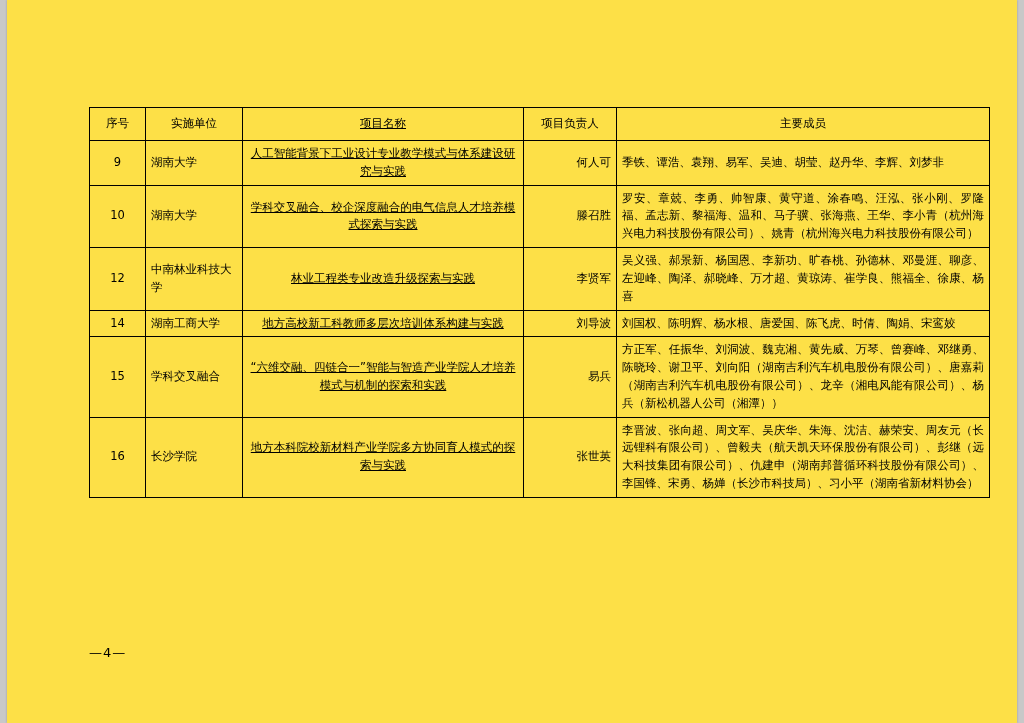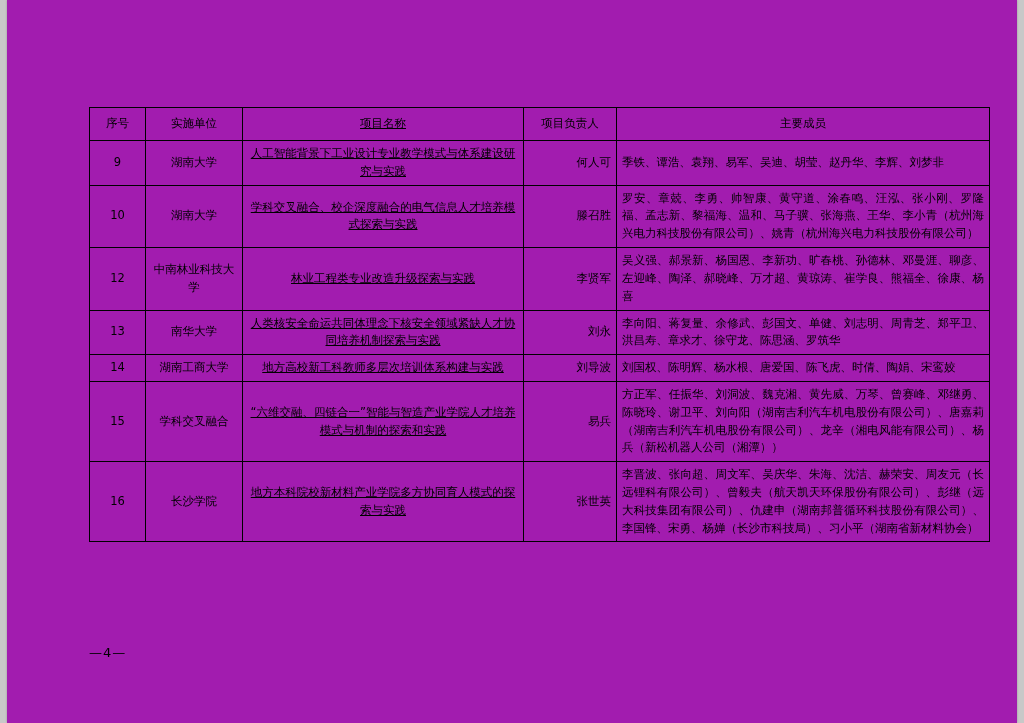--- a/index.html
+++ b/index.html
@@ -12,21 +12,21 @@
     height: 723px;
     overflow: hidden;
     font-family: "DejaVu Sans", "Liberation Sans", sans-serif;
   }
   .page {
     position: absolute;
     left: 7px;
     top: 0px;
     width: 1010px;
     height: 723px;
-    background: #a21caf;
+    background: #fde047;
     box-shadow: 0 0 2px rgba(0,0,0,0.25);
   }
   .doc-table {
     position: absolute;
     left: 82px;
     top: 107px;
     width: 855px;
     border-collapse: collapse;
     table-layout: fixed;
   }
@@ -39,21 +39,21 @@
     color: #000000;
     vertical-align: middle;
     font-family: "DejaVu Sans", "Liberation Sans", sans-serif;
   }
   .doc-table thead td {
     text-align: center;
     height: 26px;
     padding: 3px 4px;
   }
   .col-no    { width: 47px;  text-align: center; }
-  .col-unit  { width: 88px;  text-align: center; }
+  .col-unit  { width: 88px;  }
   .col-proj  { width: 272px; text-align: center; text-decoration: underline; }
   .col-lead  { width: 84px;  text-align: right; }
   .col-mem   { width: 364px; text-align: left; }
   .cell-center { text-align: center; }
   .cell-just {
     text-align: justify;
     text-justify: inter-ideograph;
   }
   .page-number {
     position: absolute;
@@ -96,27 +96,20 @@
         <td class="col-mem cell-just">罗安、章兢、李勇、帅智康、黄守道、涂春鸣、汪泓、张小刚、罗隆福、孟志新、黎福海、温和、马子骥、张海燕、王华、李小青（杭州海兴电力科技股份有限公司）、姚青（杭州海兴电力科技股份有限公司）</td>
       </tr>
       <tr>
         <td class="col-no">12</td>
         <td class="col-unit">中南林业科技大学</td>
         <td class="col-proj cell-center">林业工程类专业改造升级探索与实践</td>
         <td class="col-lead">李贤军</td>
         <td class="col-mem cell-just">吴义强、郝景新、杨国恩、李新功、旷春桃、孙德林、邓曼涯、聊彦、左迎峰、陶泽、郝晓峰、万才超、黄琼涛、崔学良、熊福全、徐康、杨喜</td>
       </tr>
       <tr>
-        <td class="col-no">13</td>
-        <td class="col-unit">南华大学</td>
-        <td class="col-proj cell-center">人类核安全命运共同体理念下核安全领域紧缺人才协同培养机制探索与实践</td>
-        <td class="col-lead">刘永</td>
-        <td class="col-mem cell-just">李向阳、蒋复量、余修武、彭国文、单健、刘志明、周青芝、郑平卫、洪昌寿、章求才、徐守龙、陈思涵、罗筑华</td>
-      </tr>
-      <tr>
         <td class="col-no">14</td>
         <td class="col-unit">湖南工商大学</td>
         <td class="col-proj cell-center">地方高校新工科教师多层次培训体系构建与实践</td>
         <td class="col-lead">刘导波</td>
         <td class="col-mem cell-just">刘国权、陈明辉、杨水根、唐爱国、陈飞虎、时倩、陶娟、宋鸾姣</td>
       </tr>
       <tr>
         <td class="col-no">15</td>
         <td class="col-unit">学科交叉融合</td>
         <td class="col-proj cell-center">“六维交融、四链合一”智能与智造产业学院人才培养模式与机制的探索和实践</td>

